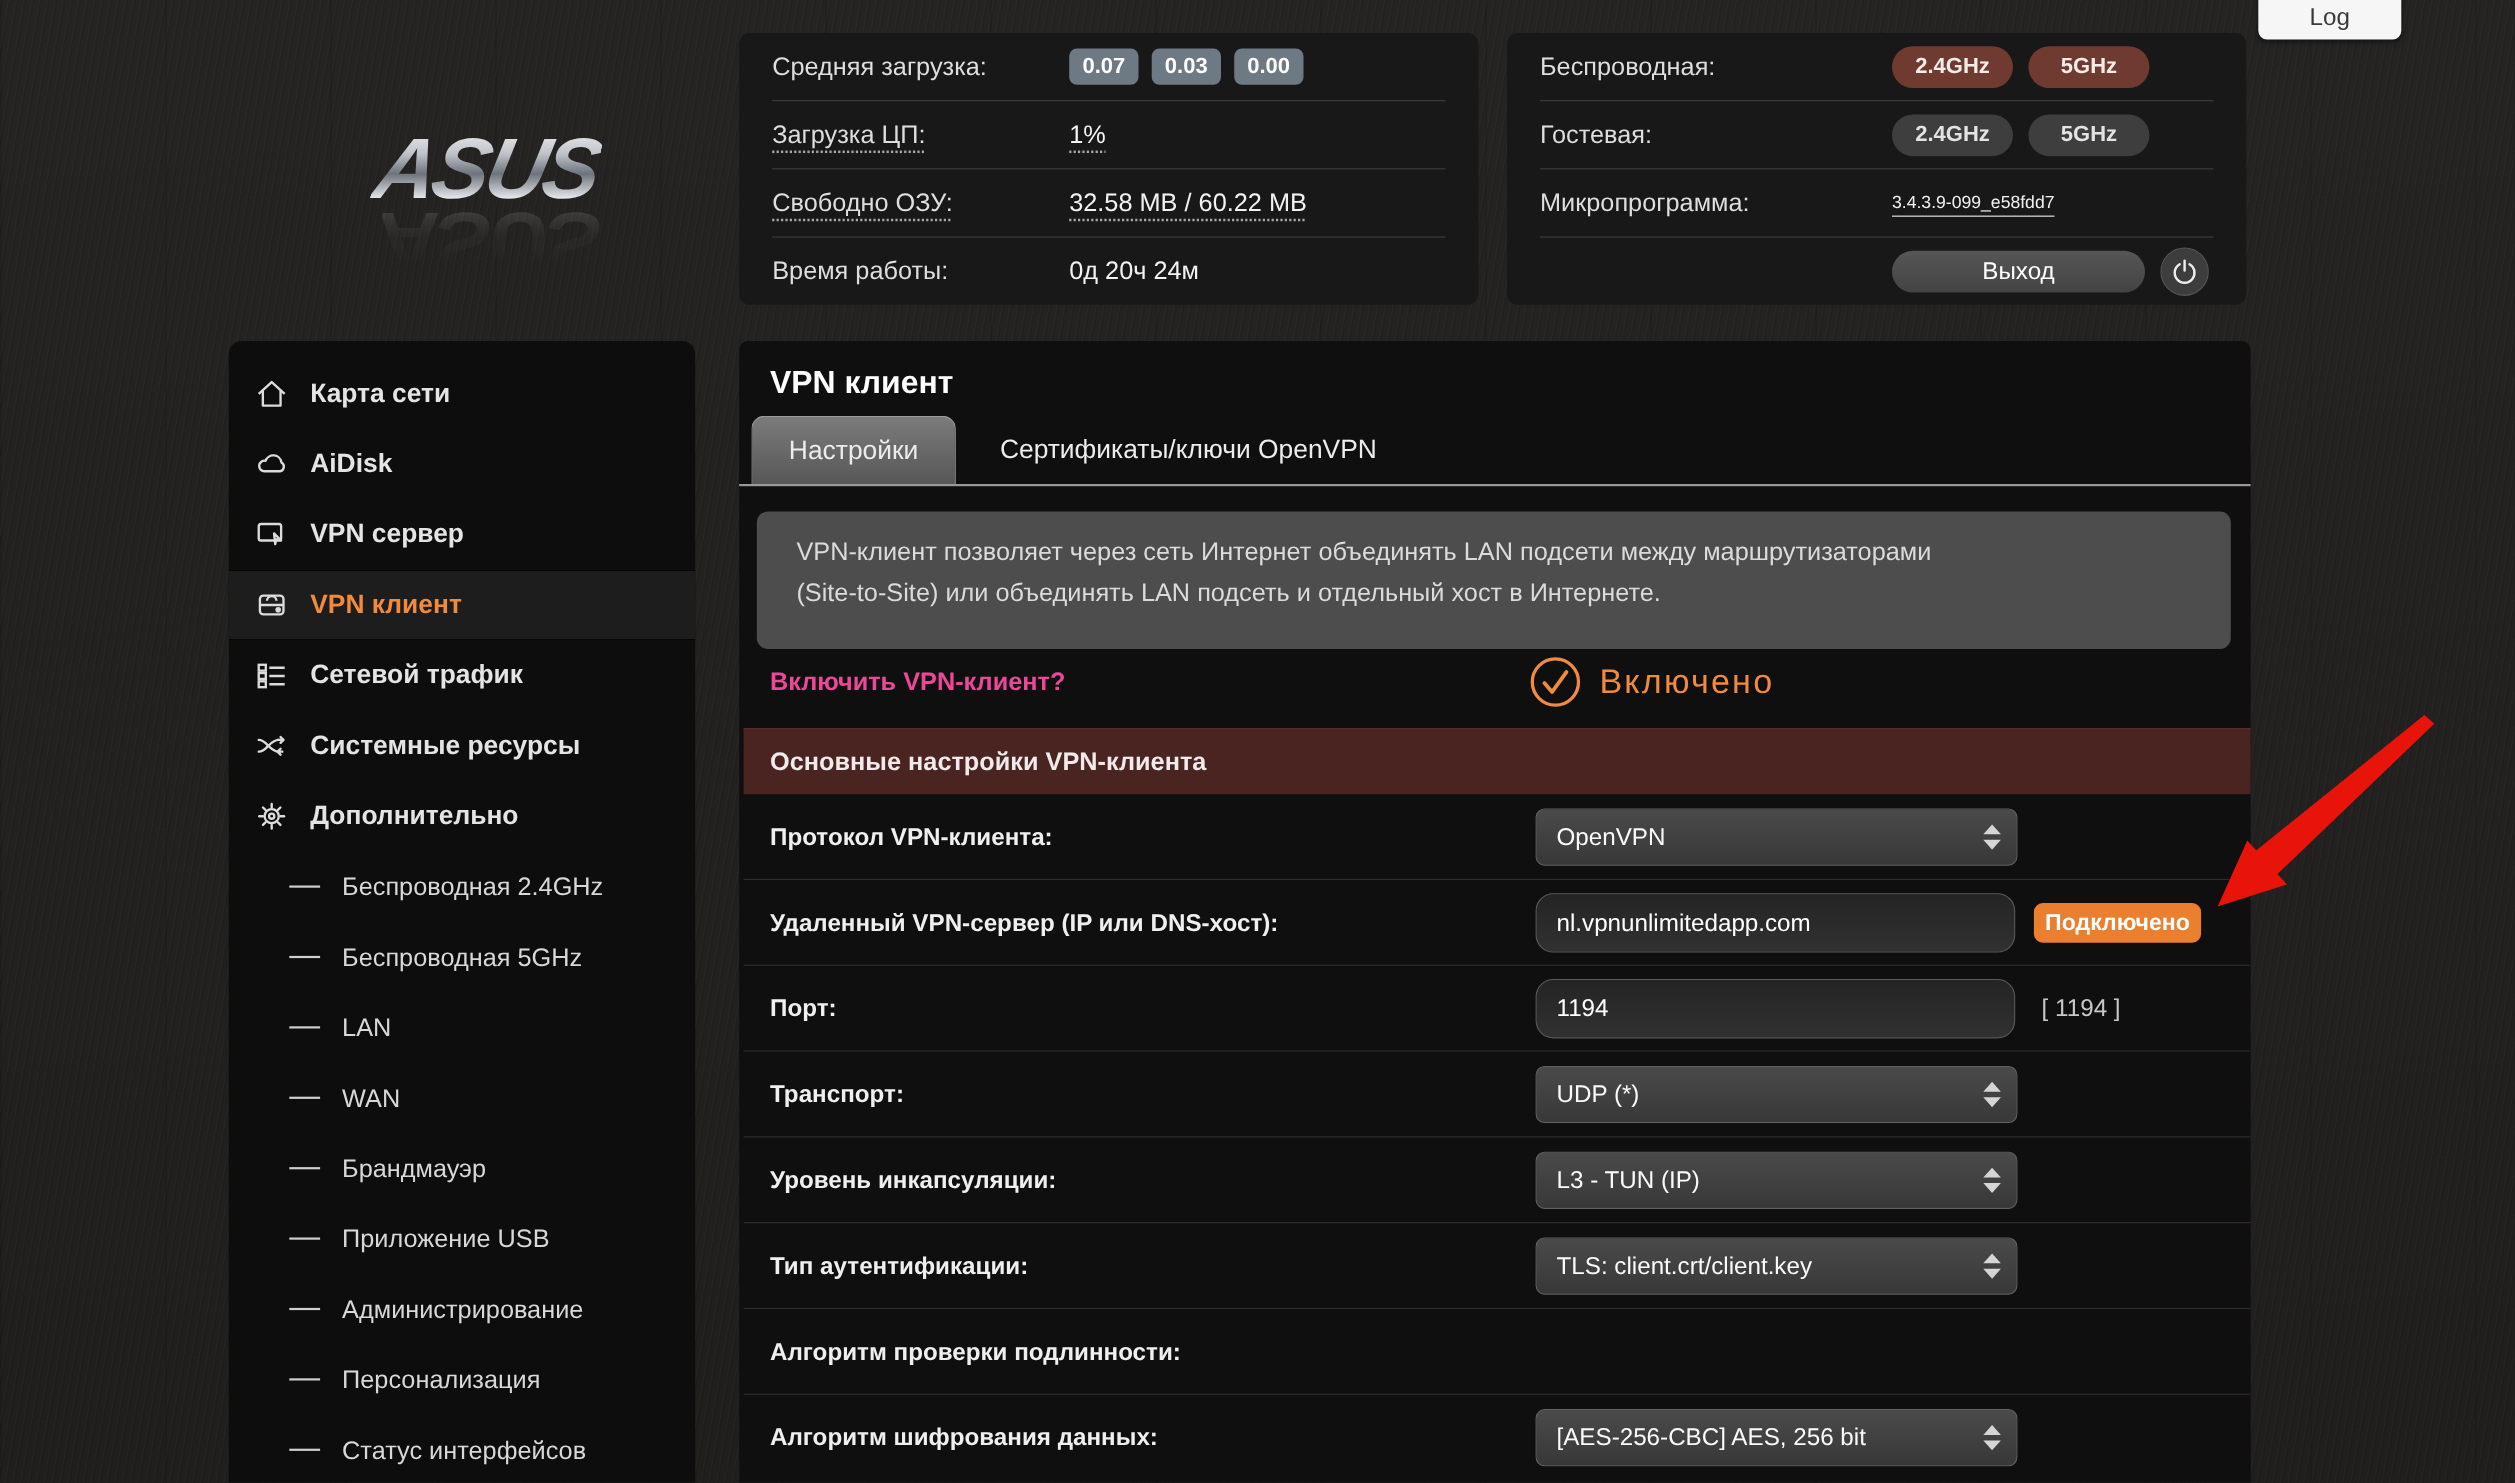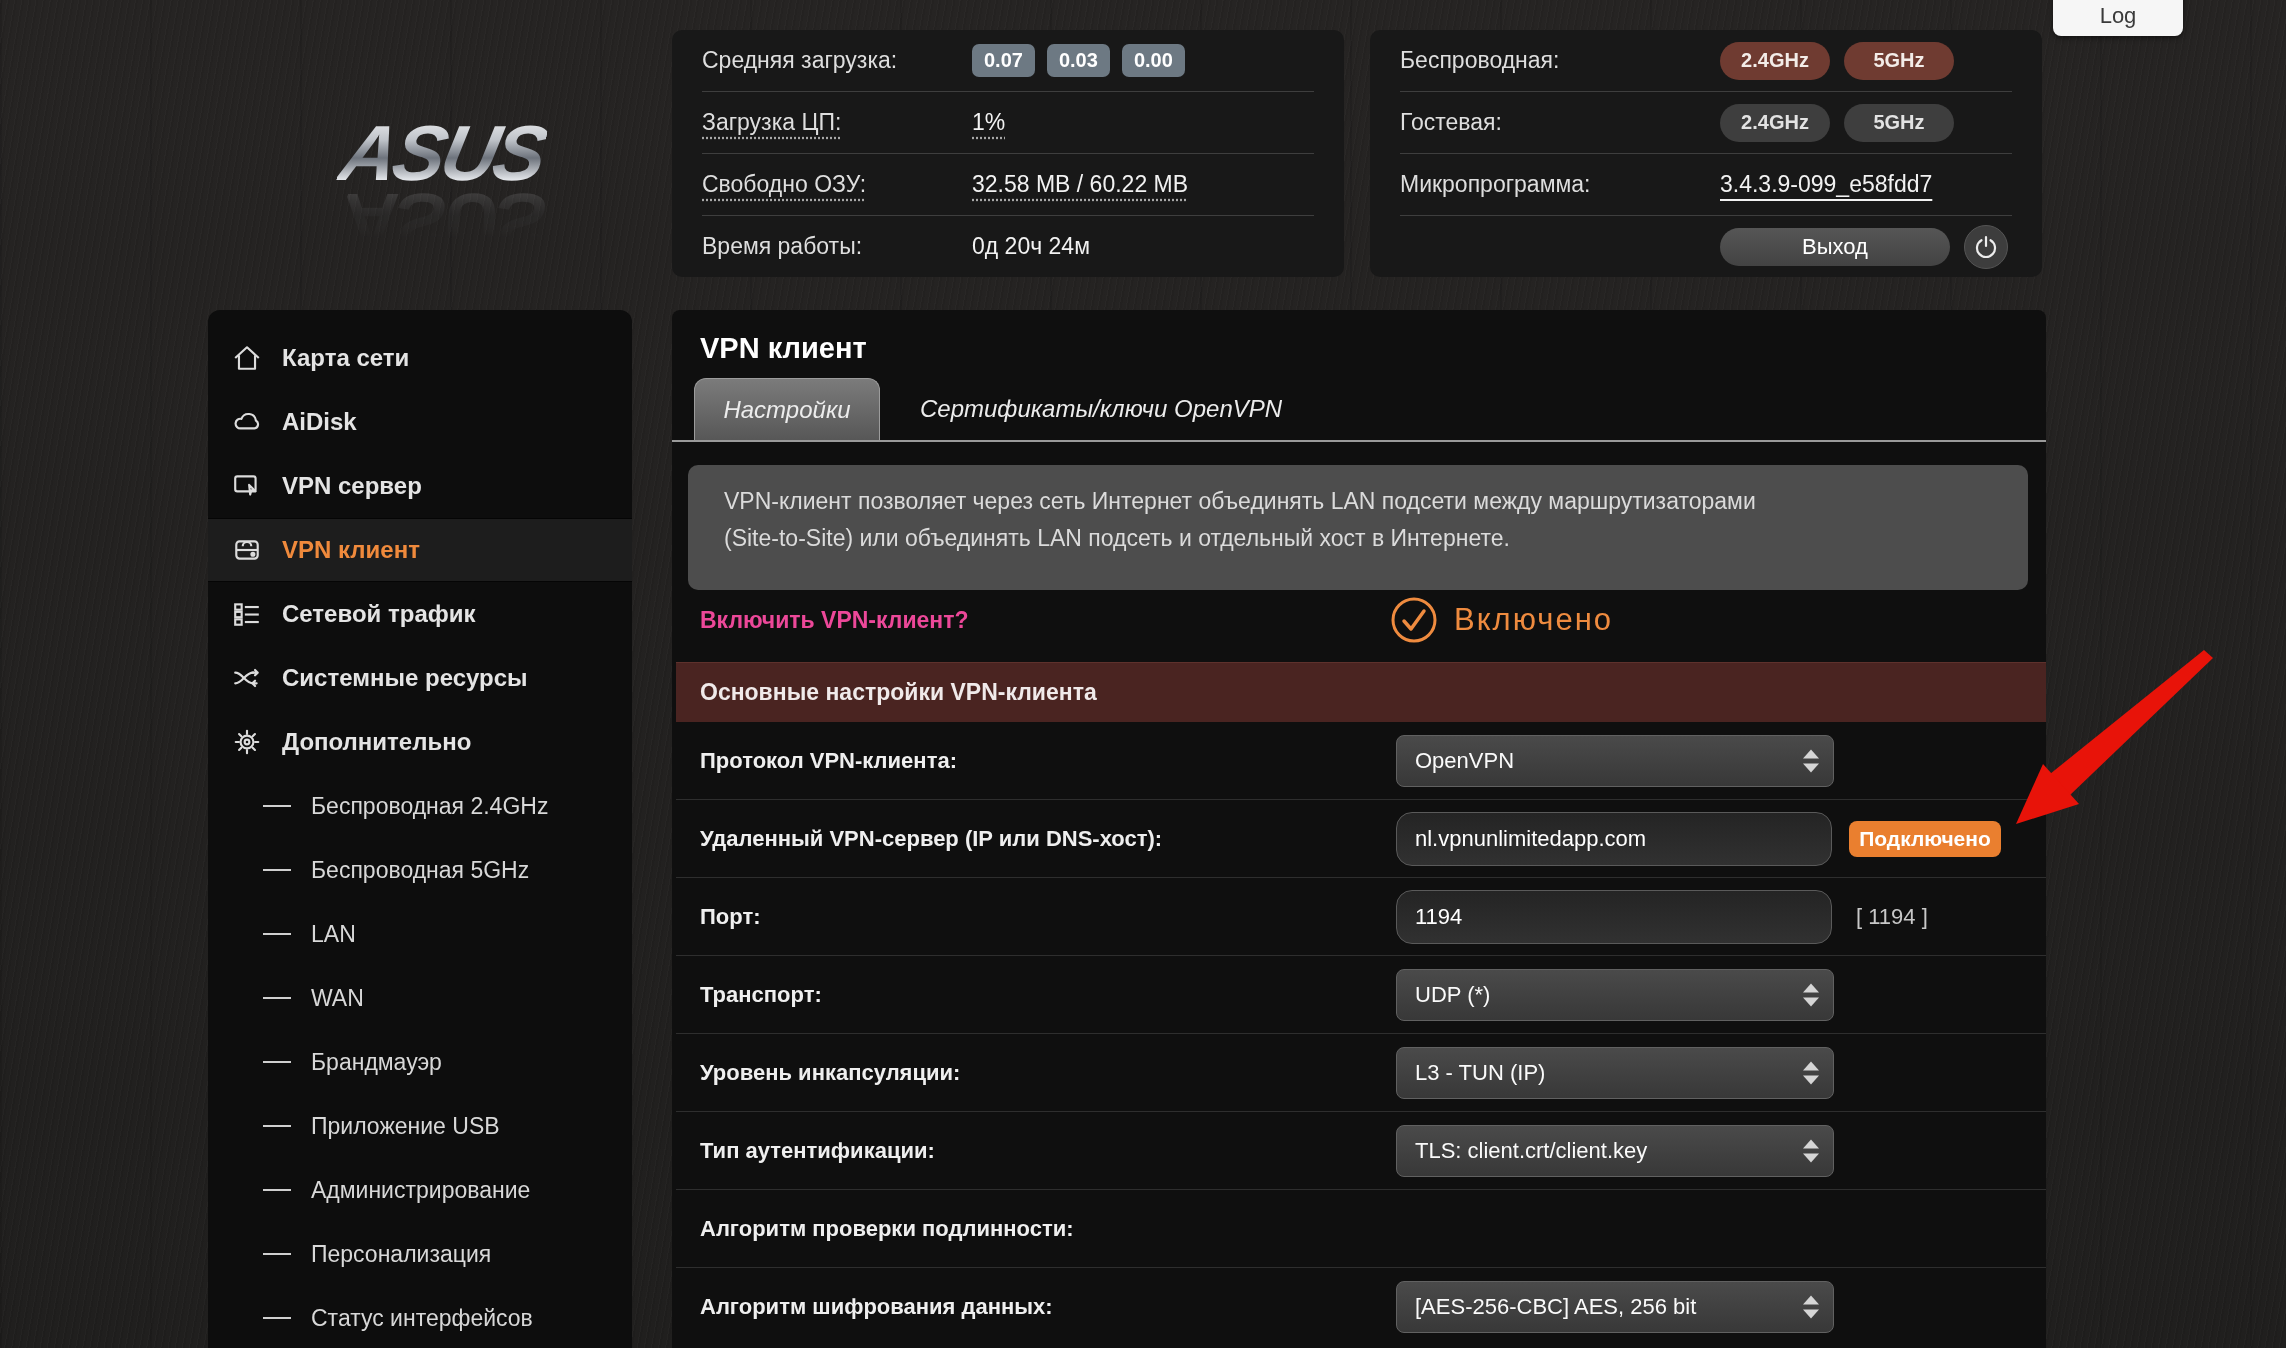--- a/index.html
+++ b/index.html
@@ -41,21 +41,21 @@
   .panel-radio .plabel{ width:320px; }
   .u{ text-decoration:underline dotted #a8a8a8; text-underline-offset:7px; }
   .pval{ font-size:23px; color:#f2f2f2; }
   .badges{ display:flex; gap:12px; }
   .load-badge{ background:#6d7983; border-radius:7px; padding:5px 12px; font-size:20px;
     font-weight:bold; color:#fff; }
   .pill{ width:110px; height:38px; border-radius:19px; display:flex; align-items:center;
     justify-content:center; font-size:20px; font-weight:bold; color:#f3ece8; margin-right:14px; cursor:pointer; }
   .pill-on{ background:#6f3b31; }
   .pill-off{ background:#3e3e3e; color:#e3e3e3; }
-  .fw-link{ font-size:23px; color:#f2f2f2; cursor:pointer;text-decoration:underline; }
+  .fw-link{ font-size:16px; color:#f2f2f2; cursor:pointer;text-decoration:underline; }
   .logout-row{ justify-content:flex-start; }
   .logout-btn{ margin-left:320px; width:230px; height:38px; border-radius:19px;
     background:linear-gradient(180deg,#565656,#434343); color:#fff; font-size:22px;
     display:flex; align-items:center; justify-content:center; cursor:pointer; }
   .pwr-btn{ margin-left:14px; width:44px; height:44px; border-radius:50%;
     background:#3d3d3d; border:1px solid #555; display:flex; align-items:center;
     justify-content:center; cursor:pointer; }
 
   
   .sidebar{ position:absolute; left:208px; top:310px; width:424px; height:1038px;
@@ -68,21 +68,21 @@
   .sicon{ width:34px; height:34px; flex:none; color:#dcdcdc; display:flex;
     align-items:center; justify-content:center; }
   .side-sub{ height:64px; display:flex; align-items:center; padding-left:55px; gap:20px; cursor:pointer; }
   .side-sub .dash{ width:28px; height:2px; background:#cfcfcf; flex:none; }
   .side-sub span.sub-label{ font-size:23px; color:#d8d8d8; }
 
   
   .content{ position:absolute; left:672px; top:310px; width:1374px; height:1038px;
     background:#0f0f0f; border-radius:8px 8px 0 0; }
   .page-title{ position:absolute; left:28px; top:22px; font-size:29px; font-weight:bold; color:#fff; }
-  .tabs{ position:absolute; left:16px; top:68px; width:100%; height:64px;font-style:italic; }
+  .tabs{ position:absolute; left:5px; top:68px; width:100%; height:64px; }
   .tab-line{ position:absolute; left:0; top:130px; width:100%; height:2px; background:#9a9a9a; }
   .tab{ position:absolute; top:0; height:62px; display:flex; align-items:center;
     justify-content:center; font-size:24px; color:#ececec; cursor:pointer; }
   .tab.active{ left:6px; width:186px; border-radius:12px 12px 0 0;
     background:linear-gradient(180deg,#7b7b7b,#575757); border:1px solid #9c9c9c; border-bottom:none; }
   .tab.inactive{ left:204px; padding:0 28px; }
 
   .desc-box{ position:absolute; left:16px; top:155px; width:1340px; height:125px;
     background:#4d4d4d; border-radius:10px; padding:18px 36px; }
   .desc-box div{ font-size:23px; line-height:37px; color:#dbdbdb; }

